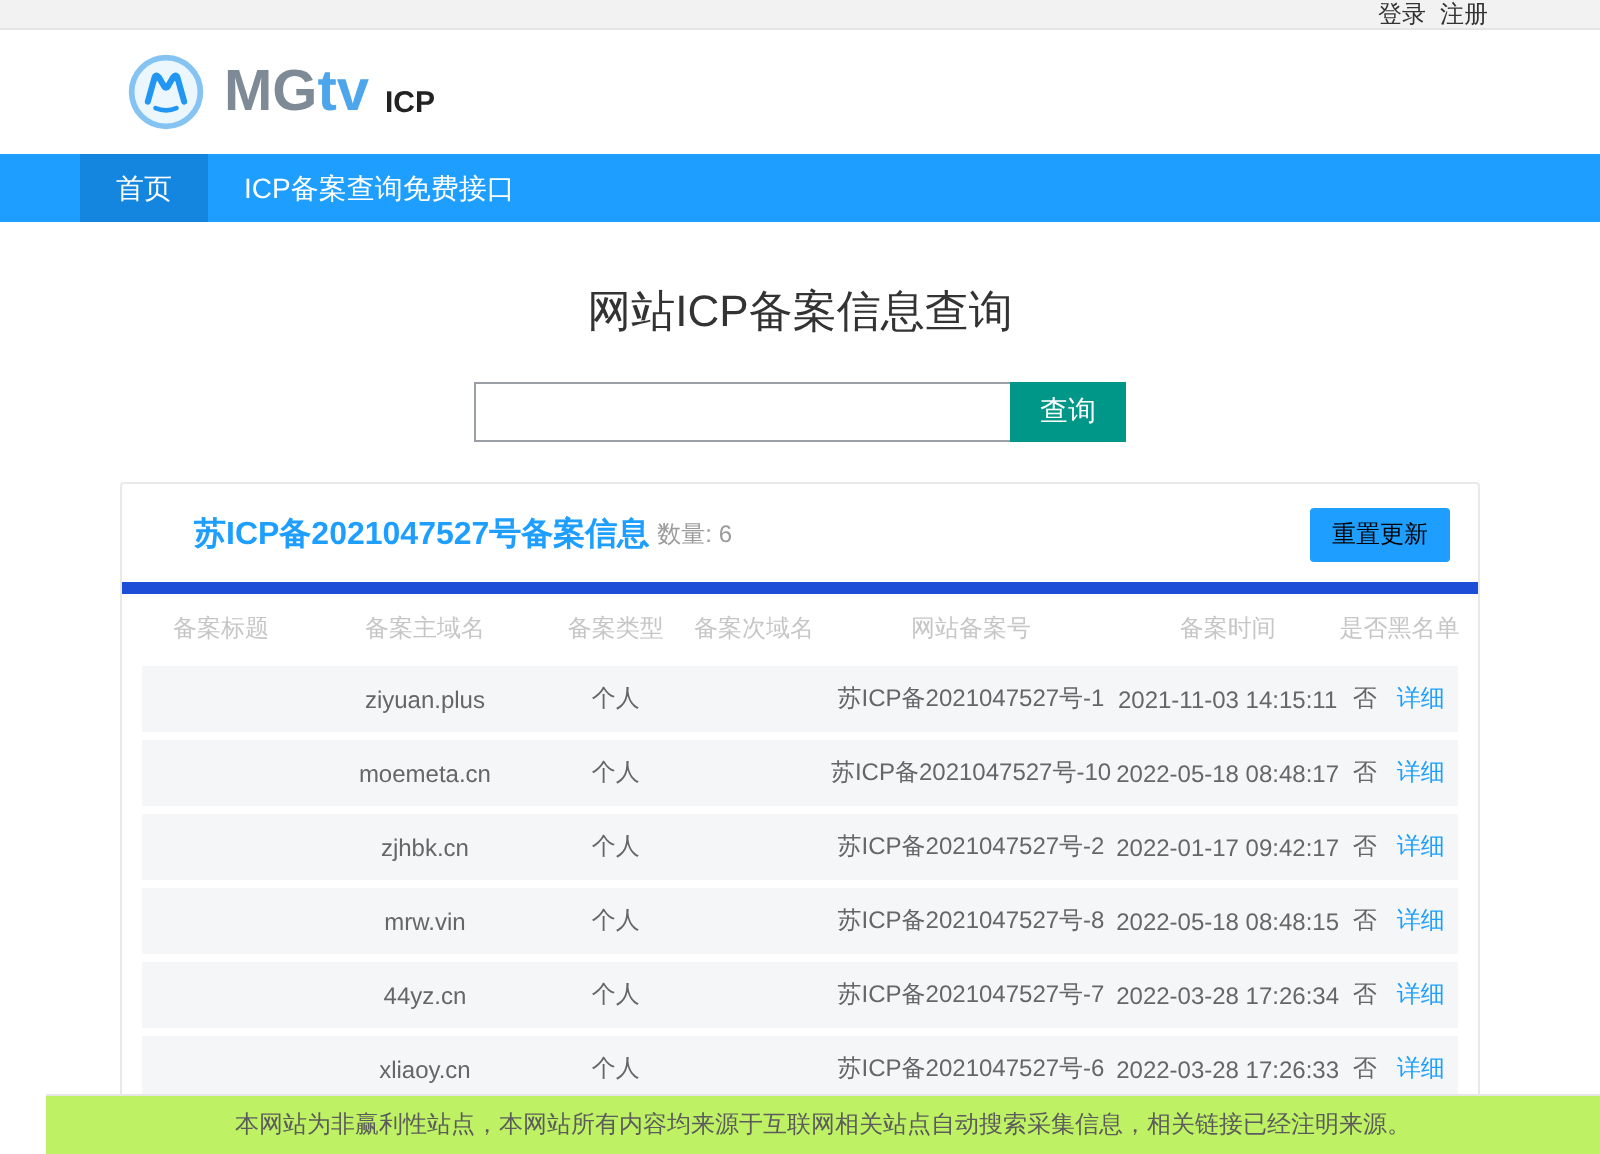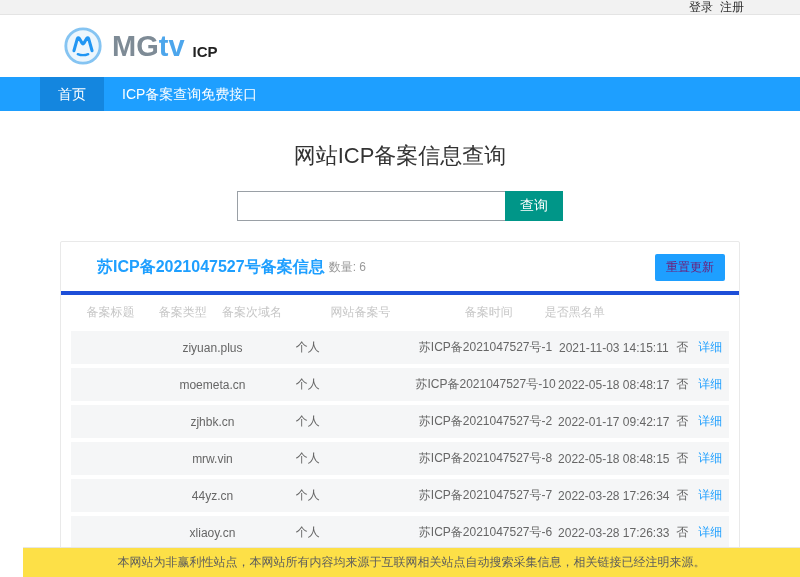--- a/index.html
+++ b/index.html
@@ -35,41 +35,41 @@
   .search-bar { width:326px; height:30px; margin:20px auto 0; display:flex; }
   .search-input { flex:1; border:1px solid #9aa0a6; border-right:none; outline:none;
     padding:0 8px; font-size:13px; color:#333; }
   .search-button { width:58px; background:#009688; color:#fff; border:none;
     font-size:14px; cursor:pointer; }
 
   
   .panel { width:680px; margin:20px auto 0; border:1px solid #e9e9e9;
     border-radius:2px; text-align:left; background:#fff; }
   .panel-header { display:flex; align-items:center; padding:12px 14px 10px 36px;
-    border-bottom:4px solid #1d4ed8; }
+    border-bottom:6px solid #1d4ed8; }
   .panel-title { font-size:16px; font-weight:bold; color:#1E9FFF; }
   .panel-count { margin-left:4px; font-size:12px; color:#9a9a9a; }
-  .reset-button { margin-left:auto; background:#1E9FFF; color:#701a75; border:none;
+  .reset-button { margin-left:auto; background:#1E9FFF; color:#000000; border:none;
     border-radius:2px; padding:5px 11px; font-size:12px; cursor:pointer; }
 
   .table { padding:0 10px 10px; }
   .thead { display:flex; padding:9px 0 10px; }
   .thead span { font-size:12px; color:#c6c6c6; text-align:center; flex-shrink:0;
     white-space:nowrap; }
   .trow { display:flex; align-items:center; height:33px; background:#f5f6f7;
     margin-bottom:4px; }
   .td { font-size:12px; color:#666; text-align:center; flex-shrink:0;
     white-space:nowrap; }
   .c-title { width:12%; } .c-domain { width:19%; } .c-type { width:10%; }
   .c-sub { width:11%; } .c-icp { width:22%; } .c-time { width:17%; }
   .c-black { width:9%; display:flex; justify-content:center; align-items:center; gap:10px; }
   .thead .c-black { display:inline-block; }
   .detail-link { color:#1E9FFF; text-decoration:none; cursor:pointer; font-size:12px; }
 
-  footer { height:30px; background:#fde047; border-top:1px solid #e6e6e6;
+  footer { height:30px; background:#bef264; border-top:1px solid #e6e6e6;
     display:flex; align-items:center; justify-content:center;margin-left:23px; }
   footer p { font-size:12px; color:#5c5c5c; }
 </style>
 </head>
 <body>
 
 <div class="topbar">
   <a>登录</a>
   <a>注册</a>
 </div>
@@ -105,20 +105,21 @@
   <section class="panel">
     <div class="panel-header">
       <h2 class="panel-title">苏ICP备2021047527号备案信息</h2>
       <span class="panel-count"><span>数量: </span><span>6</span></span>
       <button class="reset-button">重置更新</button>
     </div>
 
     <div class="table">
       <div class="thead">
         <span class="c-title">备案标题</span>
+        <span class="c-domain">备案主域名</span>
         <span class="c-type">备案类型</span>
         <span class="c-sub">备案次域名</span>
         <span class="c-icp">网站备案号</span>
         <span class="c-time">备案时间</span>
         <span class="c-black">是否黑名单</span>
       </div>
       <div class="tbody">
   <div class="trow">
     <div class="td c-title"></div>
     <div class="td c-domain">ziyuan.plus</div>

